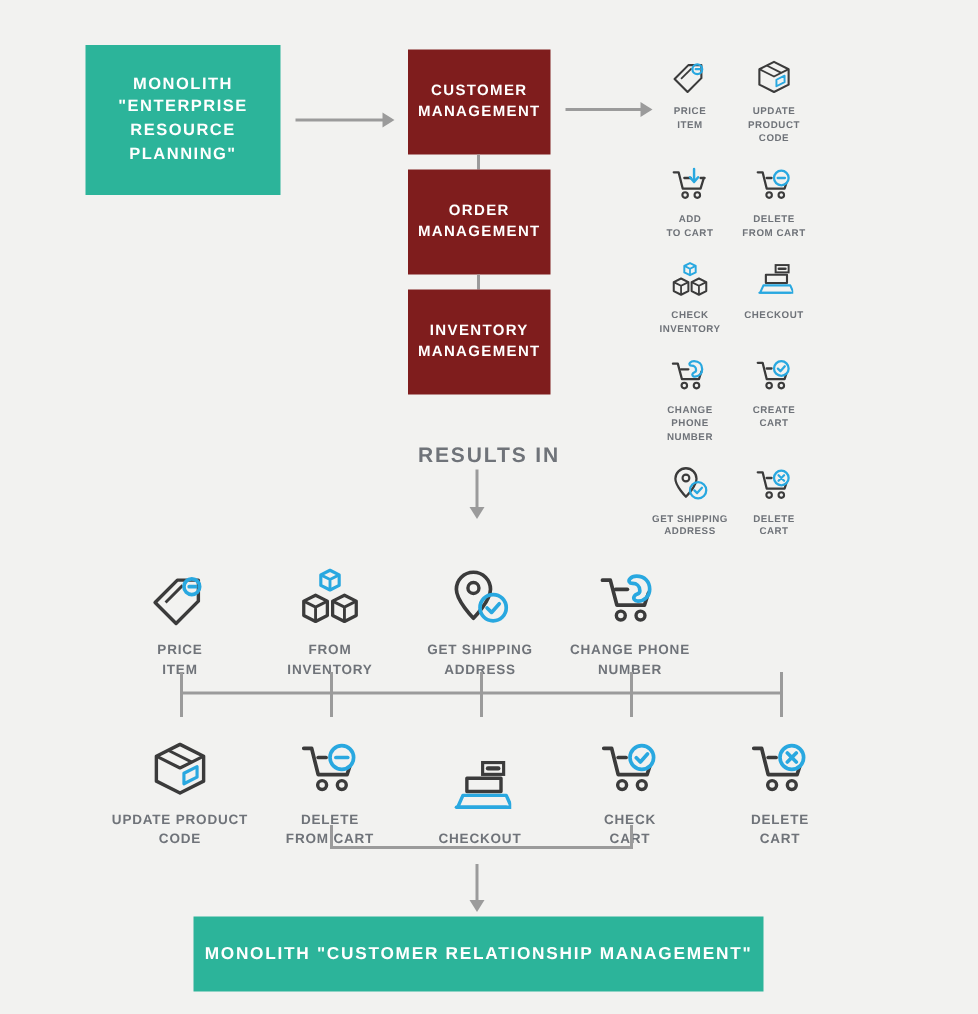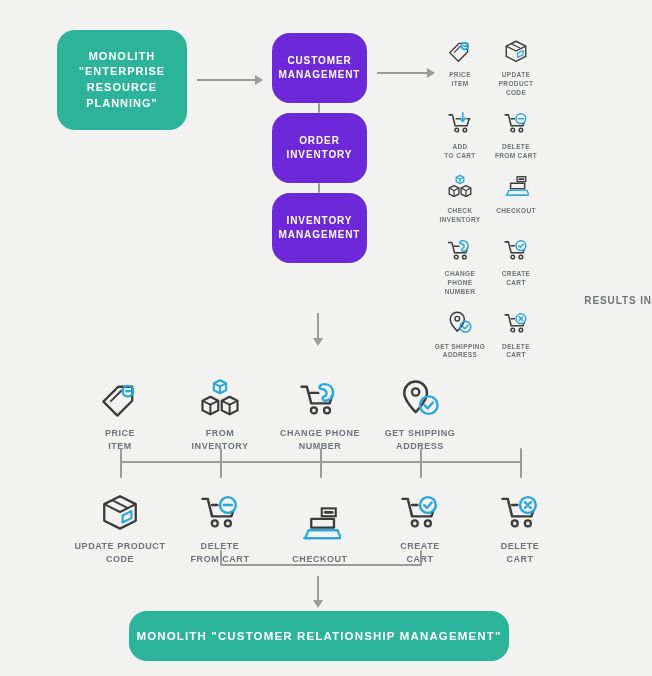--- a/index.html
+++ b/index.html
@@ -4,31 +4,31 @@
 <style>
   html,body{margin:0;padding:0;}
   body{
     width:652px;height:676px;
     background:#f2f2f0;
     font-family:"Liberation Sans","DejaVu Sans",sans-serif;
     overflow:hidden;
     position:relative;
   }
   .stage{position:relative;width:652px;height:676px;}
-  .abs{position:absolute;border-radius:18px;}
+  .abs{position:absolute;}
 
   
   .box{
     display:flex;align-items:center;justify-content:center;
     text-align:center;color:#ffffff;
     letter-spacing:.09em;line-height:1.42;
     font-weight:700;
   }
   .box-teal{background:#2CB49A;}
-  .box-blue{background:#6d28d9;}
+  .box-blue{background:#7f1d1d;}
 
   #erp-box{left:57px;top:30px;width:130px;height:100px;font-size:11px;}
   #customer-box{left:272px;top:33px;width:95px;height:70px;font-size:10px;}
   #order-box{left:272px;top:113px;width:95px;height:70px;font-size:10px;}
   #inventory-box{left:272px;top:193px;width:95px;height:70px;font-size:10px;}
   #crm-box{left:129px;top:611px;width:380px;height:50px;font-size:11.5px;letter-spacing:.1em;}
 
   .box span{display:block;white-space:pre-line;}
 
   
@@ -50,22 +50,22 @@
   .arrow-v{display:flex;flex-direction:column;align-items:center;}
   .arrow-v .shaft{width:2px;background:#9b9b9b;flex:1;}
   .arrow-v .head{
     width:0;height:0;border-left:5px solid transparent;border-right:5px solid transparent;
     border-top:8px solid #9b9b9b;margin-top:-1px;
   }
   #arrow-results{left:313px;top:313px;height:33px;}
   #arrow-to-crm{left:313px;top:576px;height:32px;}
 
   #results-label{
-    left:0;top:295px;width:652px;text-align:right;
-    font-size:10px;letter-spacing:.09em;color:#6f7379;font-weight:700;
+    left:0;top:295px;width:652px;text-align:center;
+    font-size:14px;letter-spacing:.09em;color:#6f7379;font-weight:700;
   }
 
   
   #icon-grid{left:432px;top:34px;width:112px;}
   .grid-row{display:flex;}
   .grid-cell{
     width:56px;display:flex;flex-direction:column;align-items:center;
     margin-bottom:9px;
   }
   .grid-cell .gicon{height:34px;display:flex;align-items:center;justify-content:center;}
@@ -203,21 +203,21 @@
   </div>
 
   <div class="abs box box-blue" id="customer-box">
     <span>CUSTOMER
 MANAGEMENT</span>
   </div>
   <div class="abs vline" id="link-cust-order"></div>
 
   <div class="abs box box-blue" id="order-box">
     <span>ORDER
-INVENTORY</span>
+MANAGEMENT</span>
   </div>
   <div class="abs vline" id="link-order-inv"></div>
 
   <div class="abs box box-blue" id="inventory-box">
     <span>INVENTORY
 MANAGEMENT</span>
   </div>
 
   <div class="abs arrow-h" id="arrow-cust-icons">
     <div class="shaft"></div>
@@ -353,34 +353,34 @@
         <svg width="42" height="42">
             <use href="#sym-boxes-stack-icon"></use>
           </svg>
       </span>
       <span class="biglabel">FROM
 INVENTORY</span>
     </div>
     <div class="icon-item">
       <span class="bigicon">
         <svg width="42" height="42">
+            <use href="#sym-map-pin-check-icon"></use>
+          </svg>
+      </span>
+      <span class="biglabel">GET SHIPPING
+ADDRESS</span>
+    </div>
+    <div class="icon-item">
+      <span class="bigicon">
+        <svg width="42" height="42">
             <use href="#sym-cart-phone-icon"></use>
           </svg>
       </span>
       <span class="biglabel">CHANGE PHONE
 NUMBER</span>
-    </div>
-    <div class="icon-item">
-      <span class="bigicon">
-        <svg width="42" height="42">
-            <use href="#sym-map-pin-check-icon"></use>
-          </svg>
-      </span>
-      <span class="biglabel">GET SHIPPING
-ADDRESS</span>
     </div>
   </div>
 
   <div class="abs hline" id="bus-h"></div>
   <div class="abs vline bus-stub-up" style="left:120px"></div>
   <div class="abs vline bus-stub-up" style="left:220px"></div>
   <div class="abs vline bus-stub-up" style="left:320px"></div>
   <div class="abs vline bus-stub-up" style="left:420px"></div>
   <div class="abs vline bus-stub-up" style="left:520px"></div>
   <div class="abs vline bus-stub-down" style="left:120px"></div>
@@ -415,21 +415,21 @@
           </svg>
       </span>
       <span class="biglabel">CHECKOUT</span>
     </div>
     <div class="icon-item">
       <span class="bigicon">
         <svg width="42" height="42">
             <use href="#sym-cart-check-icon"></use>
           </svg>
       </span>
-      <span class="biglabel">CREATE
+      <span class="biglabel">CHECK
 CART</span>
     </div>
     <div class="icon-item">
       <span class="bigicon">
         <svg width="42" height="42">
             <use href="#sym-cart-x-icon"></use>
           </svg>
       </span>
       <span class="biglabel">DELETE
 CART</span>

